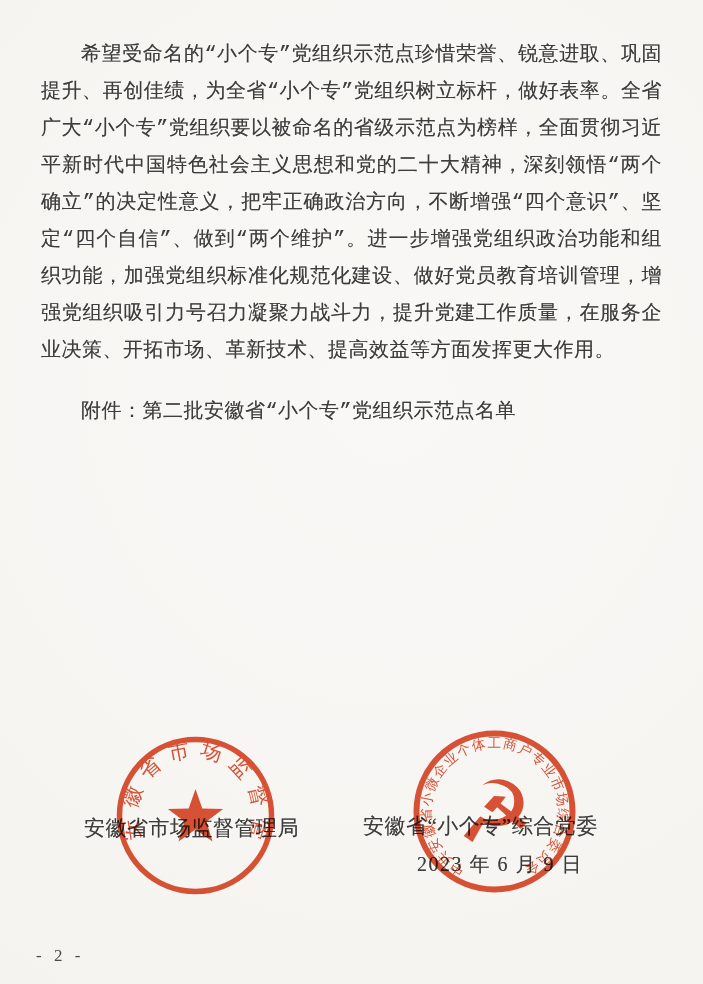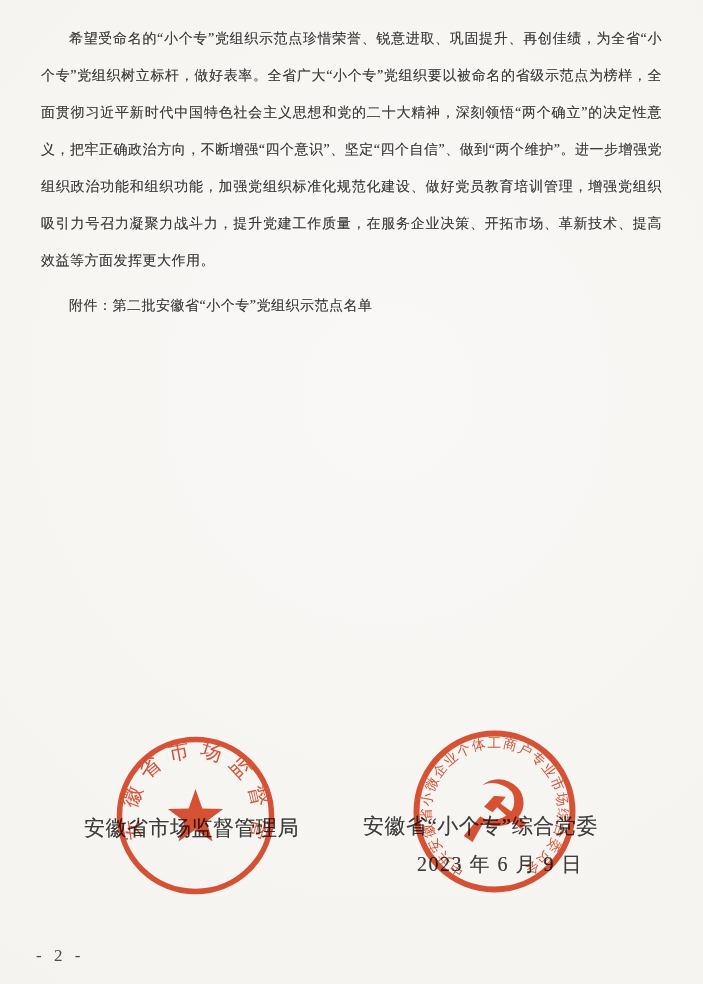--- a/index.html
+++ b/index.html
@@ -11,31 +11,32 @@
   .page {
     position: relative;
     width: 703px; height: 984px;
     overflow: hidden;
     background:
       radial-gradient(ellipse 120% 90% at 55% 40%, #f9f8f6 0%, #f6f5f2 55%, #f2f1ee 100%);
   }
   
   .doc-text {
     position: absolute;
-    top: 20px; left: 41px; width: 621px;
-    font-size: 14px;
+    top: 36px; left: 41px; width: 621px;
+    font-size: 20px;
     line-height: 37px;
     color: #3d3d3d;
     text-align: justify;
     text-justify: inter-ideograph;
     letter-spacing: 0.5px;
     text-shadow: 0 0 0.5px rgba(70,70,70,0.55);
+    font-family: Liberation Mono, monospace;
   }
   .doc-text p { margin: 0; text-indent: 2em; }
-  .doc-text p.attachment { margin-top: 8px; }
+  .doc-text p.attachment { margin-top: 24px; }
   
   .sig {
     position: absolute;
     color: #3d3d3d;
     white-space: nowrap;
     text-shadow: 0 0 0.5px rgba(70,70,70,0.55);
   }
   .sig-left  { left: 84px;  top: 814px; font-size: 21px; letter-spacing: 0.5px; }
   .sig-right { left: 363px; top: 812px; font-size: 21px; letter-spacing: 0.5px; }
   .sig-date  { left: 417px; top: 851px; font-size: 20px; letter-spacing: 1.5px; }

